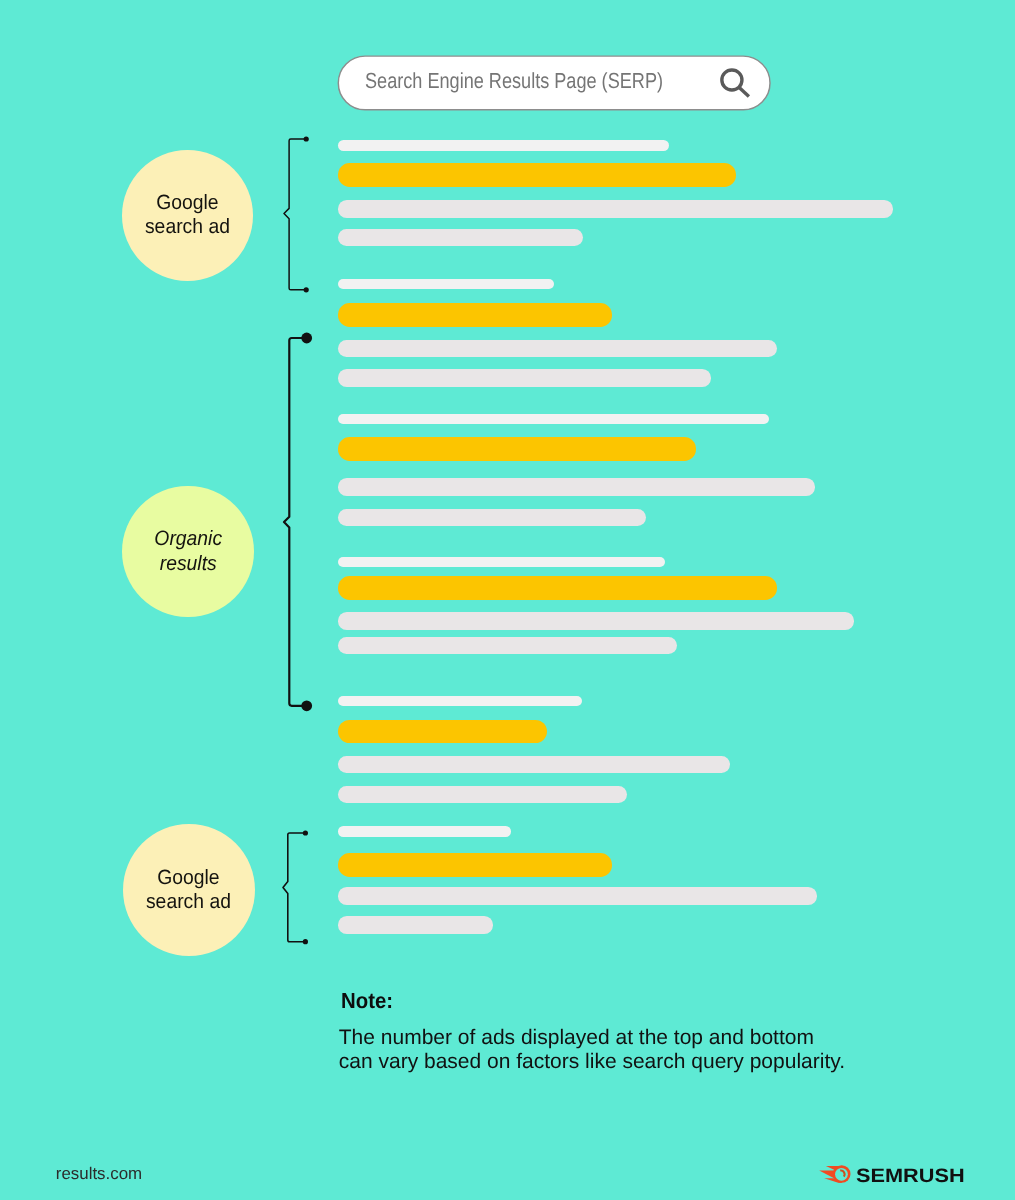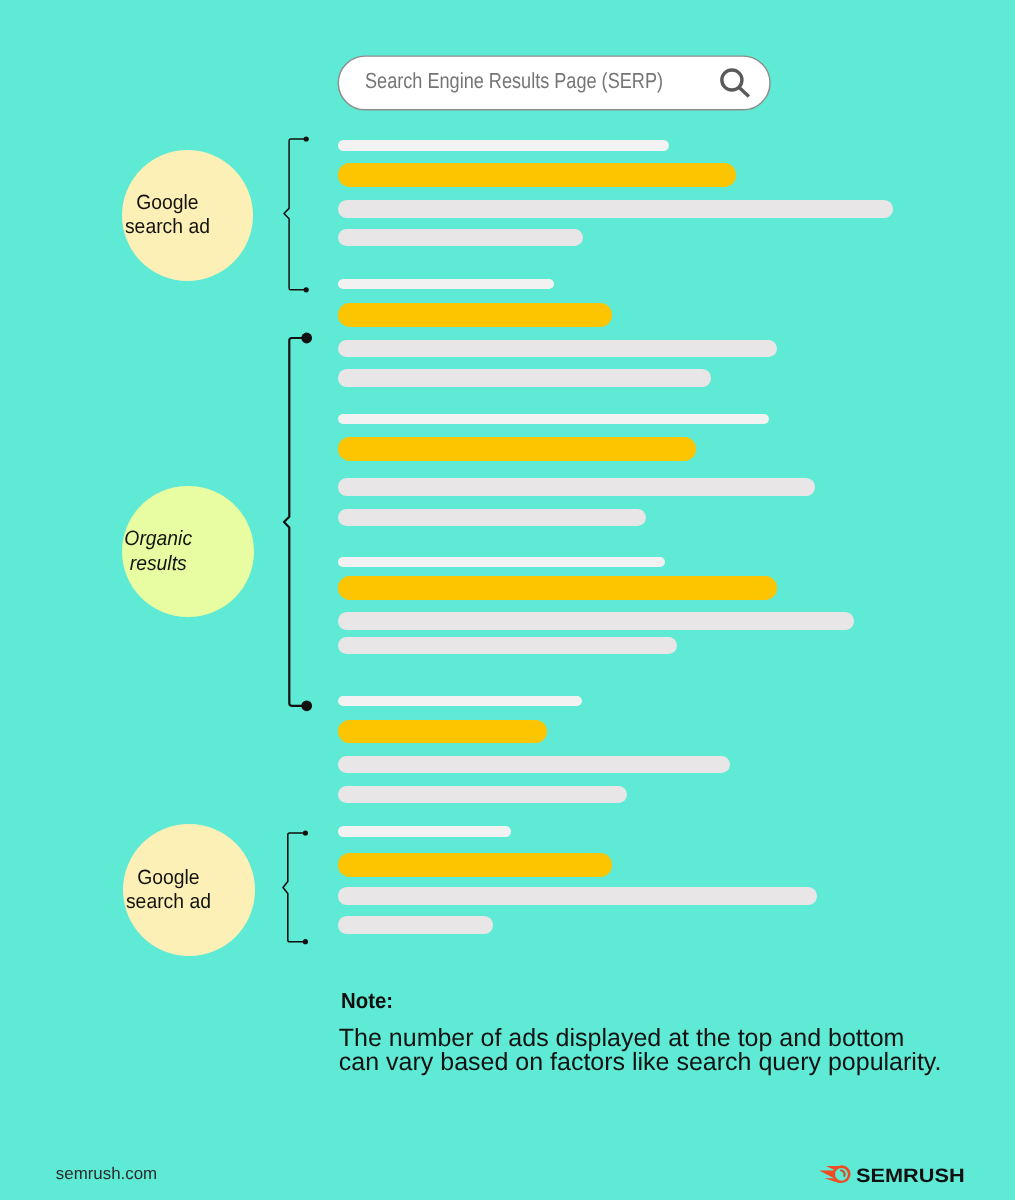--- a/index.html
+++ b/index.html
@@ -23,21 +23,21 @@
     position:absolute;left:364.6px;top:67.5px;
     font-size:21.8px;line-height:25px;color:#757575;
     white-space:nowrap;
     transform:scaleX(0.831);transform-origin:left top;
   }
   .search-icon{position:absolute;left:715px;top:62px;width:40px;height:40px;}
 
   
   .bubble{
     position:absolute;border-radius:50%;
-    display:flex;align-items:center;justify-content:flex-start;
+    display:flex;align-items:center;justify-content:center;
     text-align:center;color:#14130f;
   }
   .bubble span{
     display:block;font-size:20.7px;line-height:24.3px;
     transform:scaleX(0.935) translateY(-0.5px);
   }
 
   
   .bracket{position:absolute;}
 
@@ -48,21 +48,21 @@
   .bar.snippet{background:#e9e6e7;}
 
   
   .note-label{
     position:absolute;left:340.5px;top:989.8px;
     font-size:21.8px;line-height:22px;font-weight:bold;color:#0d0d0d;
     transform:scaleX(0.935);transform-origin:left top;
   }
   .note-body{
     position:absolute;left:338.8px;top:1025.8px;
-    font-size:25px;line-height:24.0px;color:#111111;
+    font-size:21.0px;line-height:24.0px;color:#111111;
     white-space:pre-line;
   }
 
   
   .footer-url{
     position:absolute;left:55.8px;top:1165.3px;
     font-size:16.9px;line-height:18px;color:#2b2b2b;
   }
   .logo{position:absolute;left:817px;top:1163px;}
   .logo-word{
@@ -142,21 +142,21 @@
         <path d="M 34.39999999999998 12 L 18.560000000000013 12 Q 16.80000000000001 12 16.80000000000001 13.76 L 16.80000000000001 60.60000000000002 L 12.00000000000001 66.60000000000002 L 16.80000000000001 72.60000000000002 L 16.80000000000001 118.94000000000004 Q 16.80000000000001 120.70000000000005 18.560000000000013 120.70000000000005 L 34.39999999999998 120.70000000000005" fill="none" stroke="#111111" stroke-width="1.6" stroke-linejoin="round" stroke-linecap="butt"></path>
         <circle cx="34.39999999999998" cy="12" r="2.6" fill="#111111"></circle>
         <circle cx="34.39999999999998" cy="120.70000000000005" r="2.6" fill="#111111"></circle>
       </svg>
     </div>
 
   <div class="note-label">Note:</div>
   <div class="note-body">The number of ads displayed at the top and bottom
 can vary based on factors like search query popularity.</div>
 
-  <div class="footer-url">semrush.com</div>
+  <div class="footer-url">results.com</div>
   <svg class="logo" width="34" height="22" viewBox="0 0 34 22">
     <defs>
       <mask id="semrush-hole">
         <rect x="0" y="0" width="34" height="22" fill="#fff"></rect>
         <circle cx="24.45" cy="11.3" r="6.4" fill="#000"></circle>
       </mask>
     </defs>
     <g fill="#f04b22" mask="url(#semrush-hole)">
       <circle cx="24.7" cy="11.0" r="8.8"></circle>
       <path d="M8.9 3.1 L24.7 3.1 L24.7 10.2 Z"></path>

